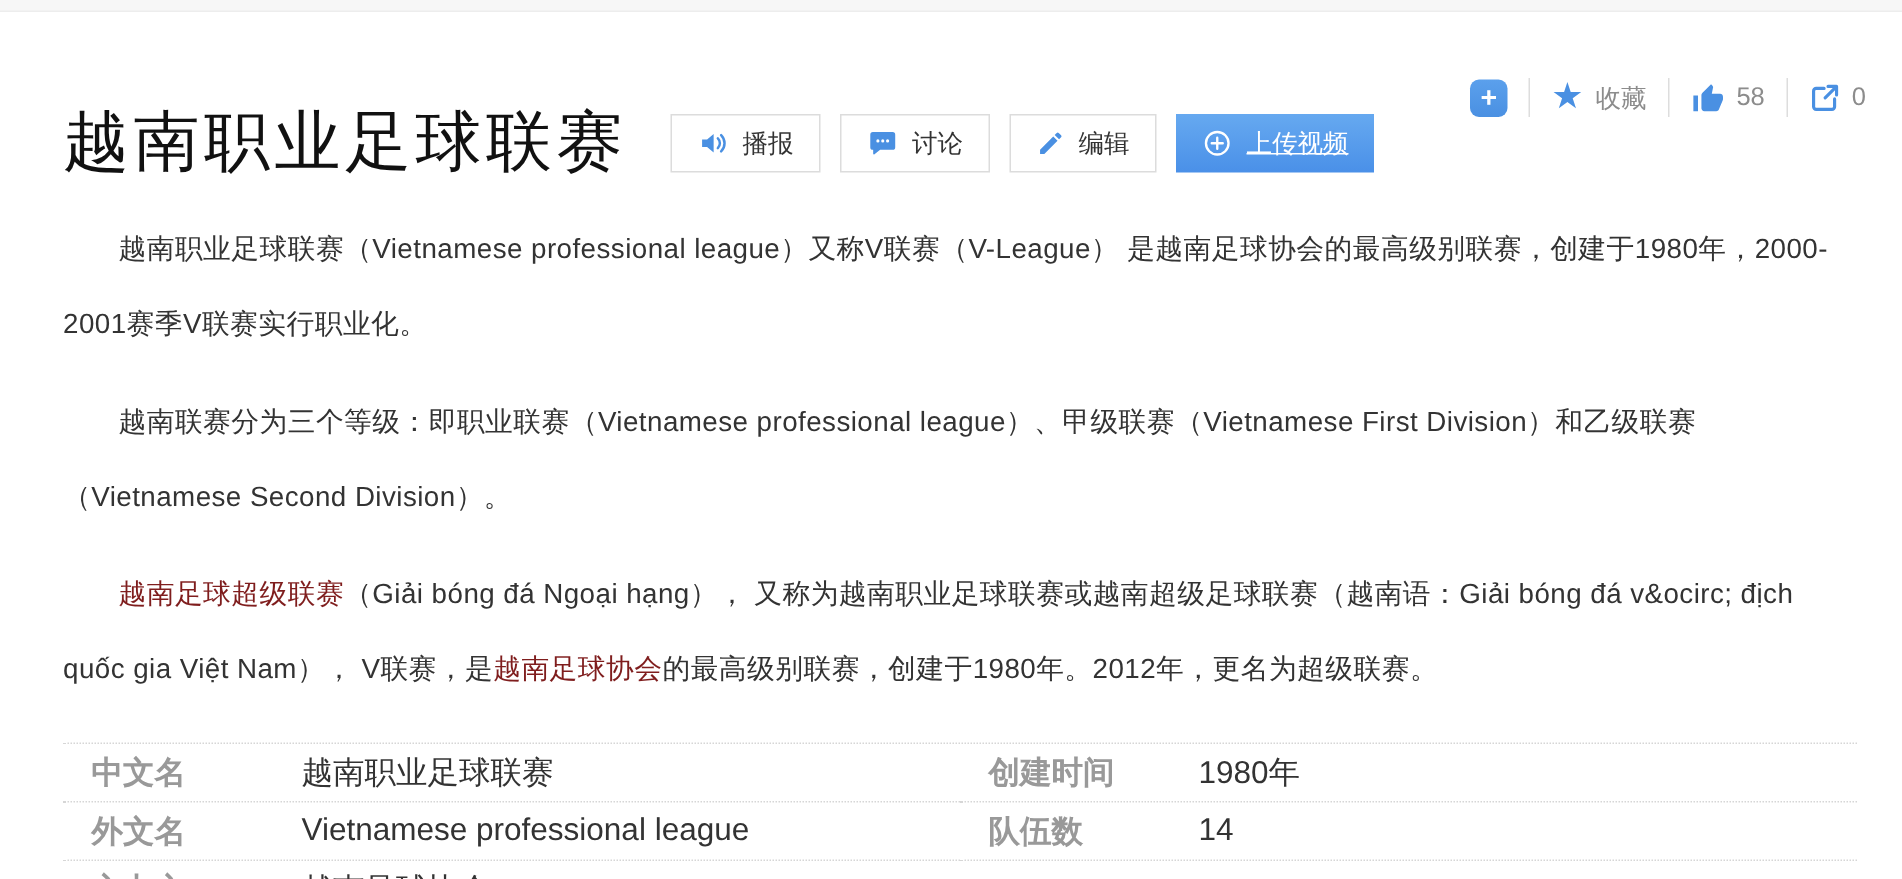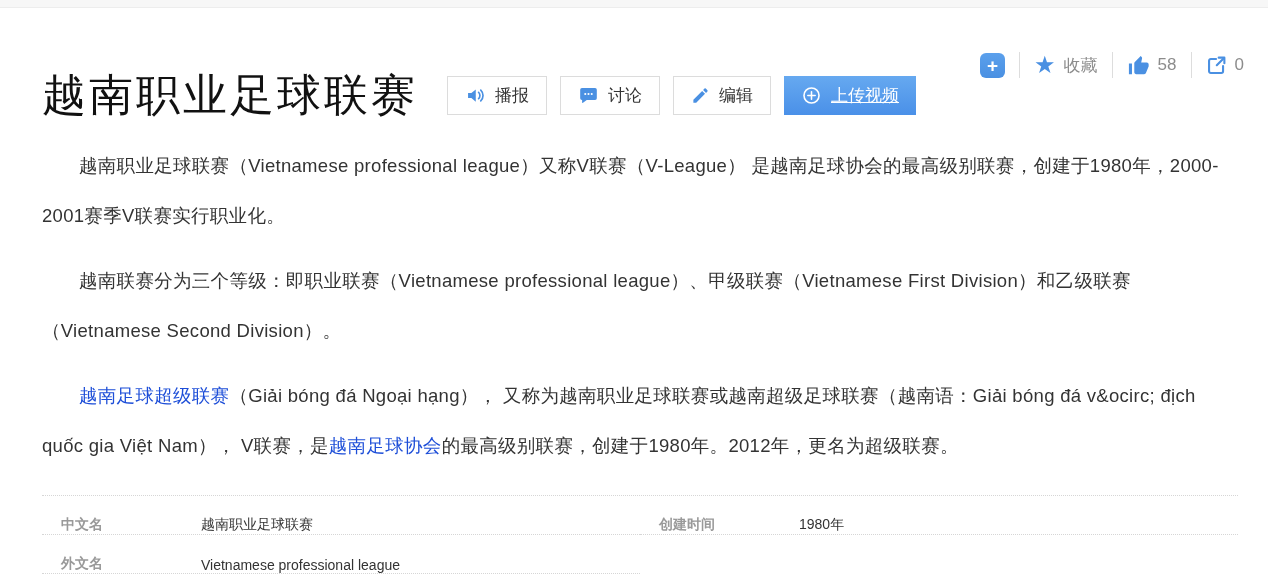--- a/index.html
+++ b/index.html
@@ -58,35 +58,35 @@
     border: none; color: #fff; text-decoration: underline;
   }
 
   
   .content { padding: 0 30px 0 42px; margin-top: 20px; }
   .para {
     font-size: 18.5px; line-height: 50px; color: #333;
     text-indent: 2em; margin-bottom: 15px;
     letter-spacing: 0.3px;
   }
-  .inline-link { color: #1d4ed8; cursor: pointer; text-decoration: none; margin-top: 43px; }
+  .inline-link { color: #7f1d1d; cursor: pointer; text-decoration: none; margin-top: 43px; }
 
   
   .infobox {
     margin: 24px 30px 0 42px;
     display: flex;
     border-top: 1px dotted #d6d6d6;
   }
   .infobox-col { width: 50%; }
   .infobox-row {
-    display: flex; align-items: flex-end;
+    display: flex; align-items: center;
     height: 39px;
     border-bottom: 1px dotted #d6d6d6;
     padding-left: 19px;
-    font-size: 14px;
+    font-size: 21px;
   }
   .info-label {
     width: 140px; flex: 0 0 140px;
     color: #999; font-weight: bold;
   }
   .info-value { color: #333; }
 </style>
 </head>
 <body>
 
@@ -177,14 +177,18 @@
     <div class="infobox-row">
       <span class="info-label">主办方</span>
       <span class="info-value">越南足球协会</span>
     </div>
   </div>
   <div class="infobox-col">
     <div class="infobox-row">
       <span class="info-label">创建时间</span>
       <span class="info-value">1980年</span>
     </div>
+    <div class="infobox-row">
+      <span class="info-label">队伍数</span>
+      <span class="info-value">14</span>
+    </div>
   </div>
 </div>
 
 </body></html>

